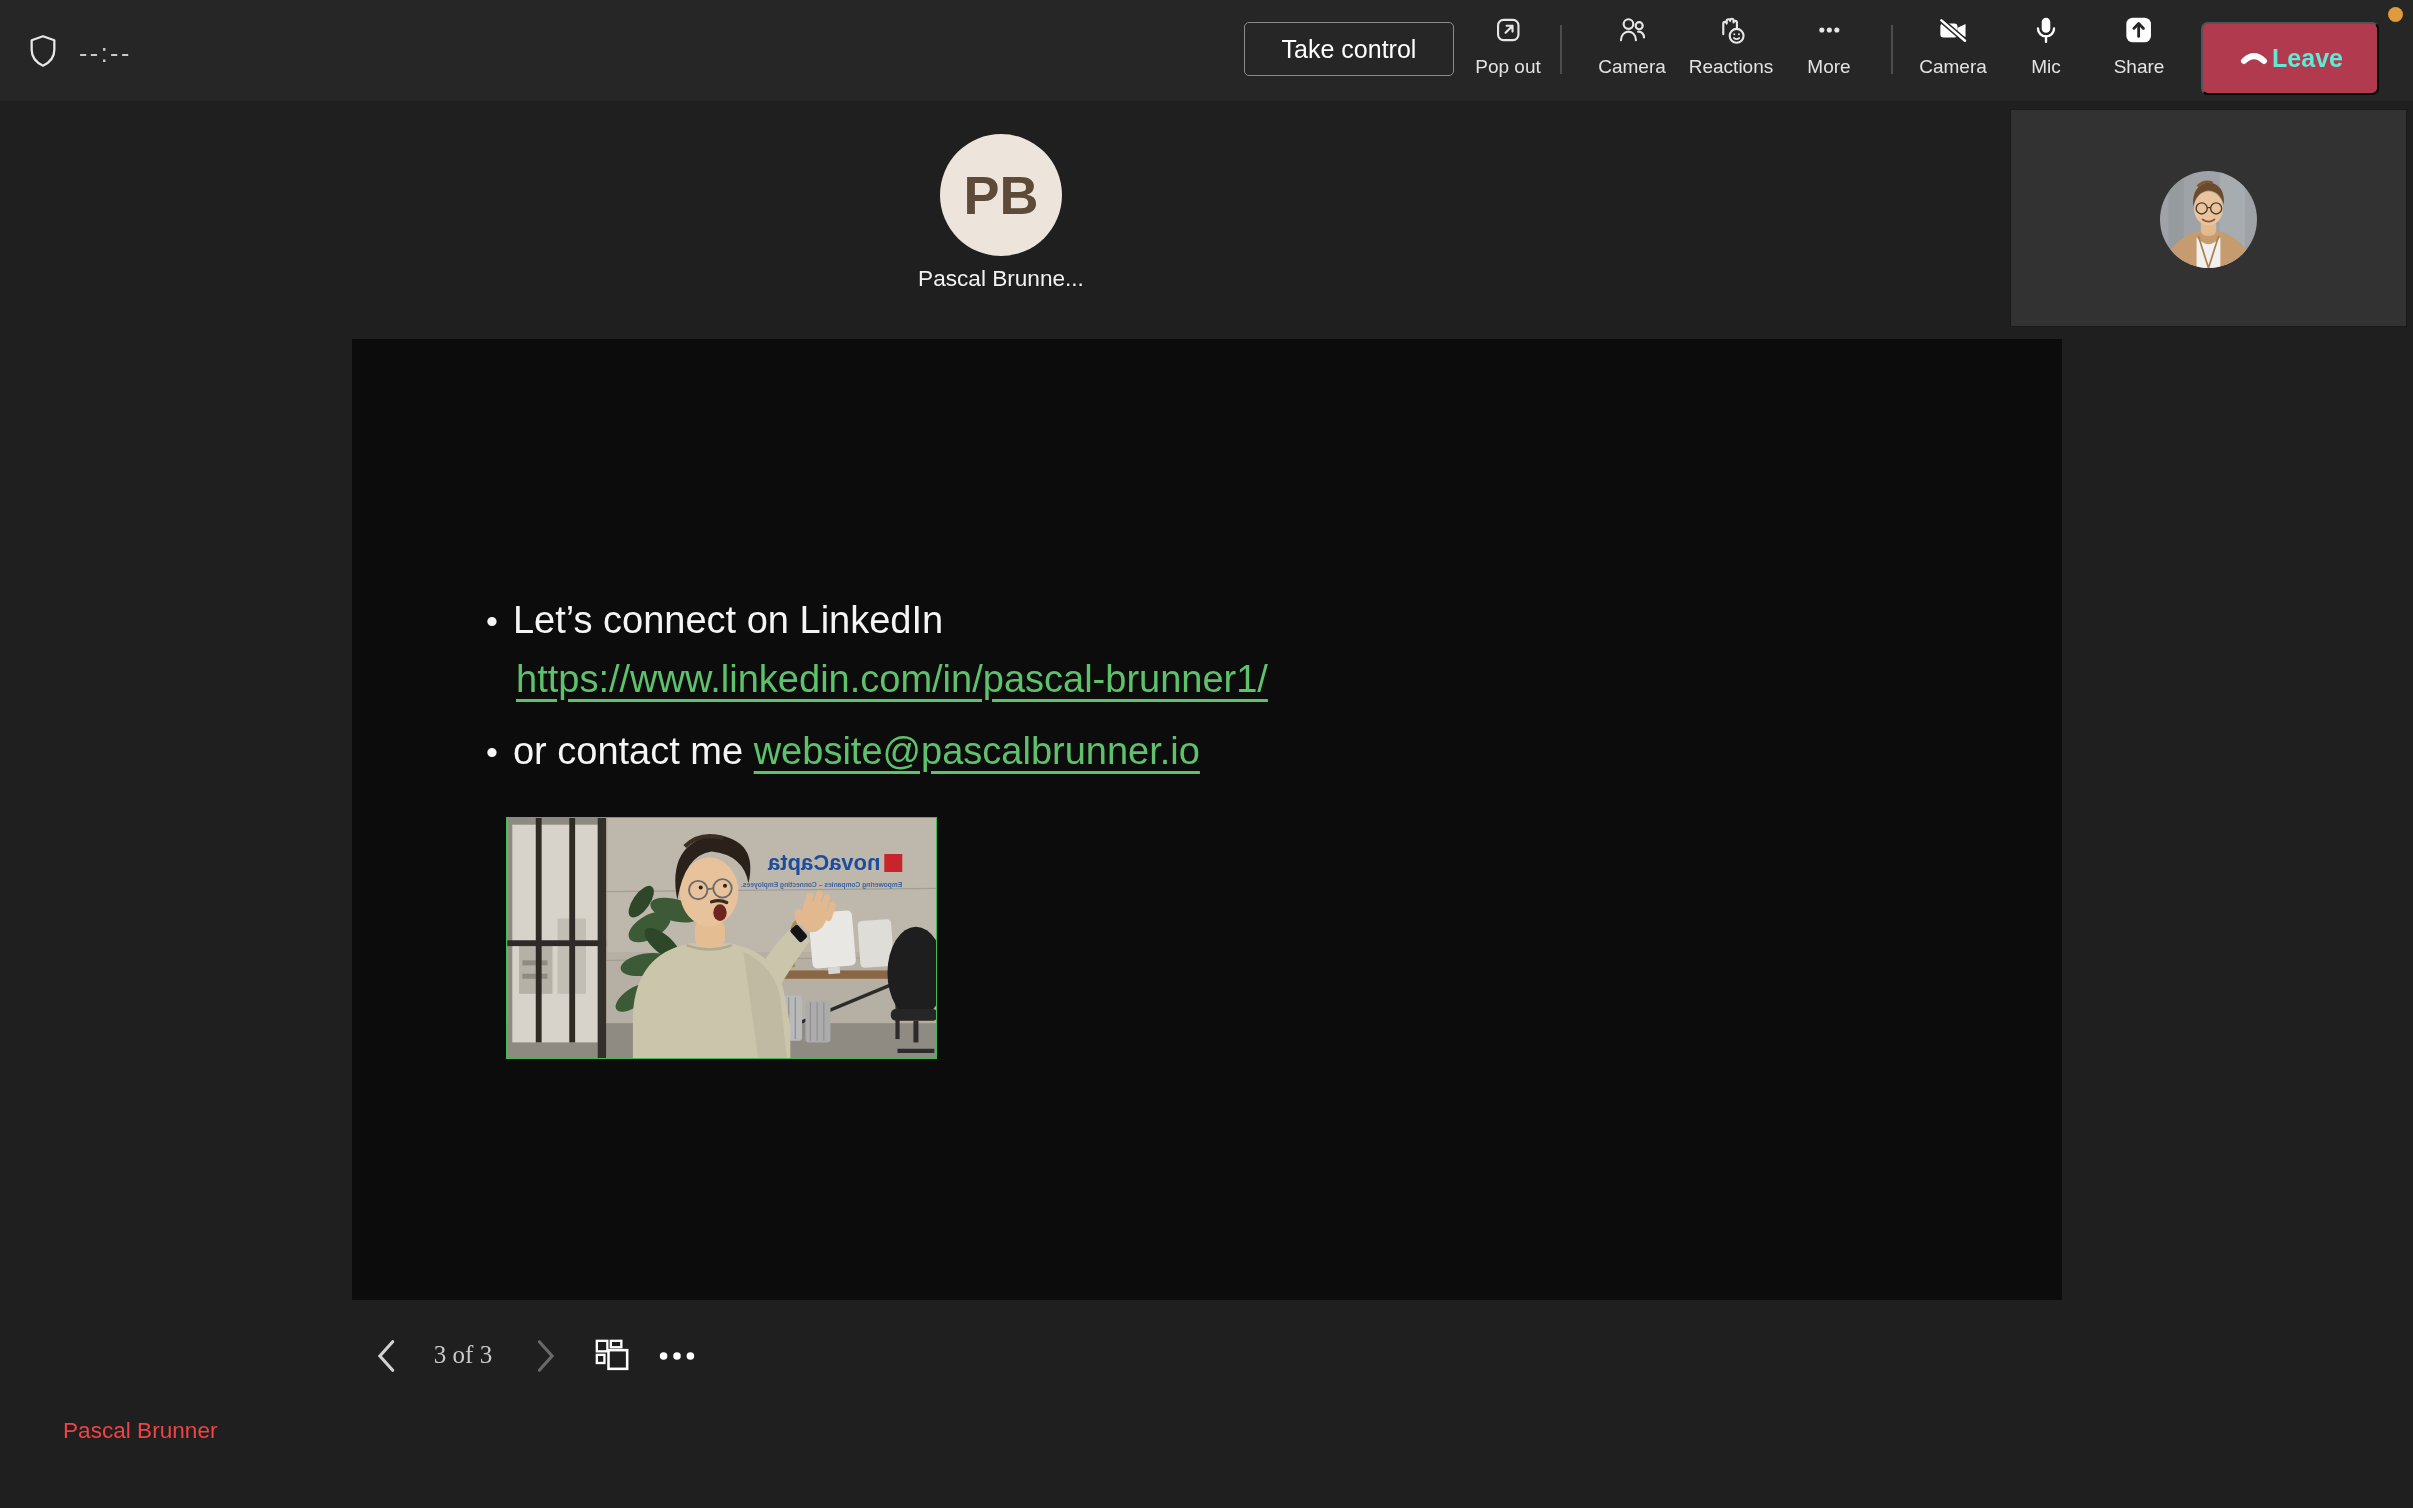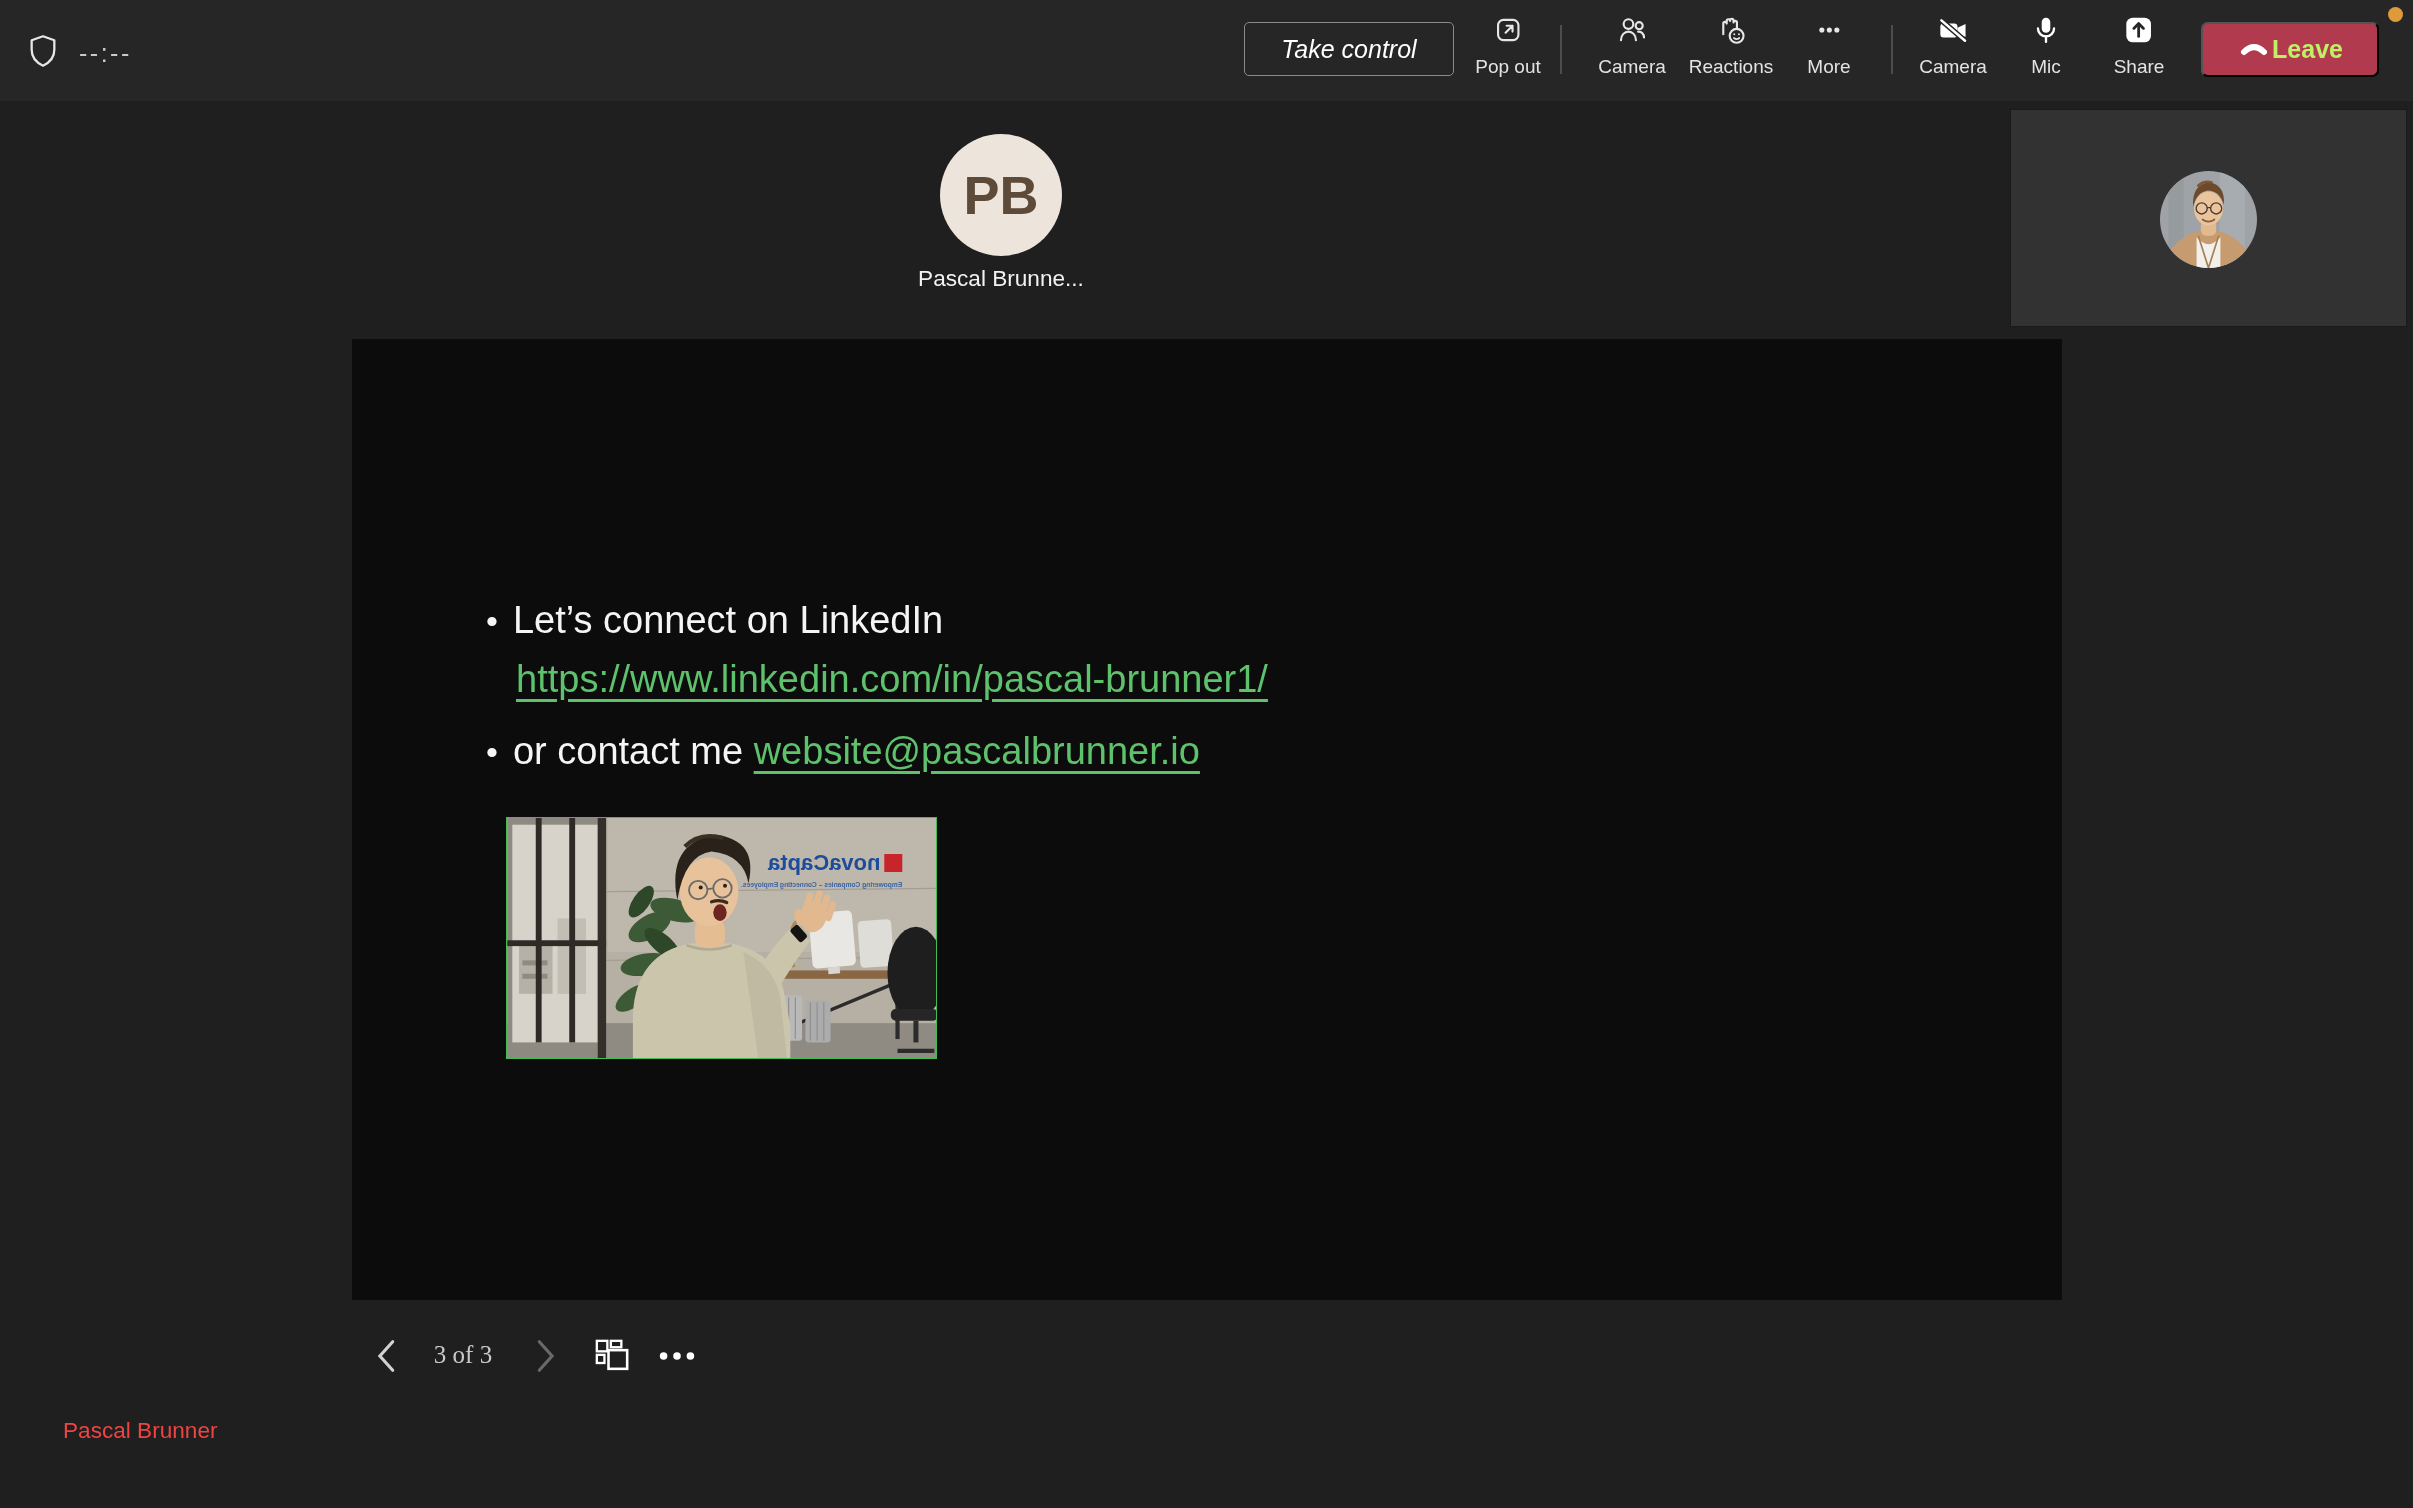--- a/index.html
+++ b/index.html
@@ -6,28 +6,28 @@
   html,body { width:2413px; height:1508px; background:#1F1F1F; overflow:hidden;
               font-family:"Liberation Sans", sans-serif; }
   #stage { position:absolute; inset:0; width:2413px; height:1508px; background:#1F1F1F; }
 
   
   #topbar { position:absolute; left:0; top:0; width:2413px; height:101px; background:#262626; }
   .shield { position:absolute; left:28px; top:34px; }
   .timer  { position:absolute; left:79px; top:39px; font-size:25px; color:#C9C9C9; letter-spacing:2.5px; }
   .btn-takecontrol { position:absolute; left:1244px; top:22px; width:210px; height:54px;
        background:transparent; border:1.7px solid #8A8A8A; border-radius:5px; color:#FFFFFF;
-       font-size:25px; display:flex; align-items:center; justify-content:center; cursor:pointer;font-style:italic; }
+       font-size:25px; display:flex; align-items:center; justify-content:center; cursor:pointer; }
   .tool { position:absolute; top:15px; transform:translateX(-50%); display:flex; flex-direction:column;
           align-items:center; gap:7.5px; color:#E6E6E6; cursor:pointer; }
   .tool .lbl { font-size:19px; color:#E3E3E3; white-space:nowrap; }
   .vdiv { position:absolute; top:25px; width:1.7px; height:49px; background:#4D4D4D; }
-  .btn-leave { position:absolute; left:2201px; top:22px; width:178px; height:55px; border-radius:6.7px;
+  .btn-leave { position:absolute; left:2201px; top:22px; width:178px; height:73px; border-radius:6.7px;
        background:var(--leave_red,#B23A4F); display:flex; align-items:center; justify-content:center;
-       gap:1px; color:#bef264; font-size:25px; font-weight:600; cursor:pointer; }
+       gap:1px; color:#5eead4; font-size:25px; font-weight:600; cursor:pointer; }
   .notif-dot { position:absolute; left:2388px; top:6.7px; width:15px; height:15px; border-radius:50%;
        background:var(--dot_orange,#DE9A3B); }
 
   
   .avatar { position:absolute; left:940px; top:134px; width:122px; height:122px; border-radius:50%;
        background:var(--avatar_bg,#EDE4DB); display:flex; align-items:center; justify-content:center;
        font-size:54px; font-weight:600; color:var(--avatar_fg,#5D4A39); }
   .presenter-name { position:absolute; left:1001px; top:266px; transform:translateX(-50%);
        font-size:22.6px; color:#F2F2F2; white-space:nowrap; }
 

